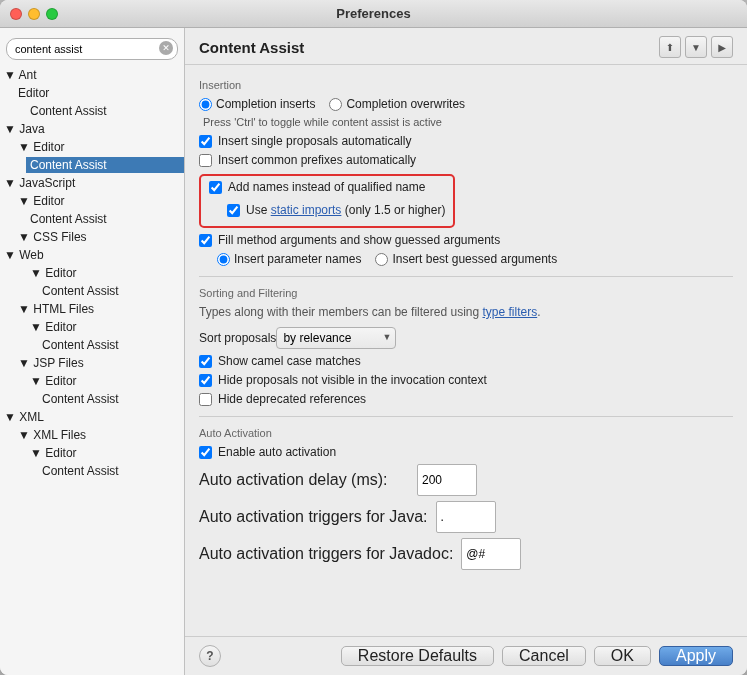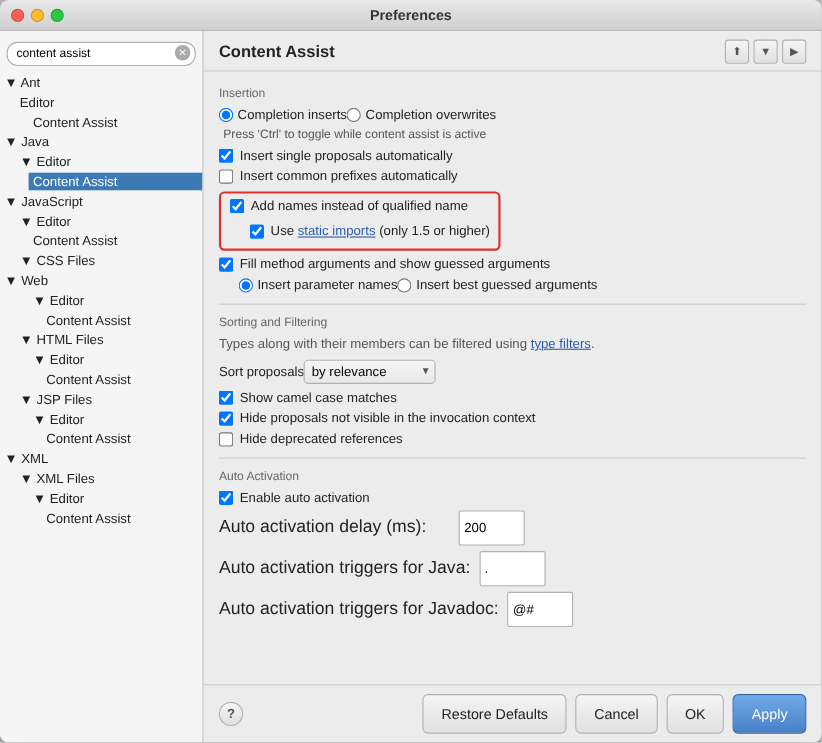--- a/index.html
+++ b/index.html
@@ -182,20 +182,21 @@
       border-radius: 5px;
       padding: 4px 8px;
       margin: 2px 0 5px 0;
       display: inline-flex;
       flex-direction: column;
       gap: 4px;
     }
     .radio-group {
       display: flex;
       align-items: center;
+      gap: 14px;
       margin-bottom: 5px;
     }
     .radio-option {
       display: flex;
       align-items: center;
       gap: 4px;
       font-size: 12px;
       color: #222;
     }
     .hint-text {
@@ -271,26 +272,26 @@
     }
     .footer-buttons {
       display: flex;
       align-items: center;
       justify-content: space-between;
       padding: 8px 14px;
       border-top: 1px solid #ccc;
       background: #ececec;
     }
     .btn {
-      height: 36px;
+      height: 20px;
       padding: 0 16px;
       border-radius: 5px;
       border: 1px solid #b0b0b0;
       background: linear-gradient(to bottom, #f5f5f5, #e0e0e0);
-      font-size: 13px;
+      font-size: 16px;
       color: #222;
       cursor: pointer;
     }
     .btn-apply {
       background: linear-gradient(to bottom, #6faae8, #4880c8);
       color: white;
       border: 1px solid #3560a0;
     }
     .help-btn {
       width: 22px;

